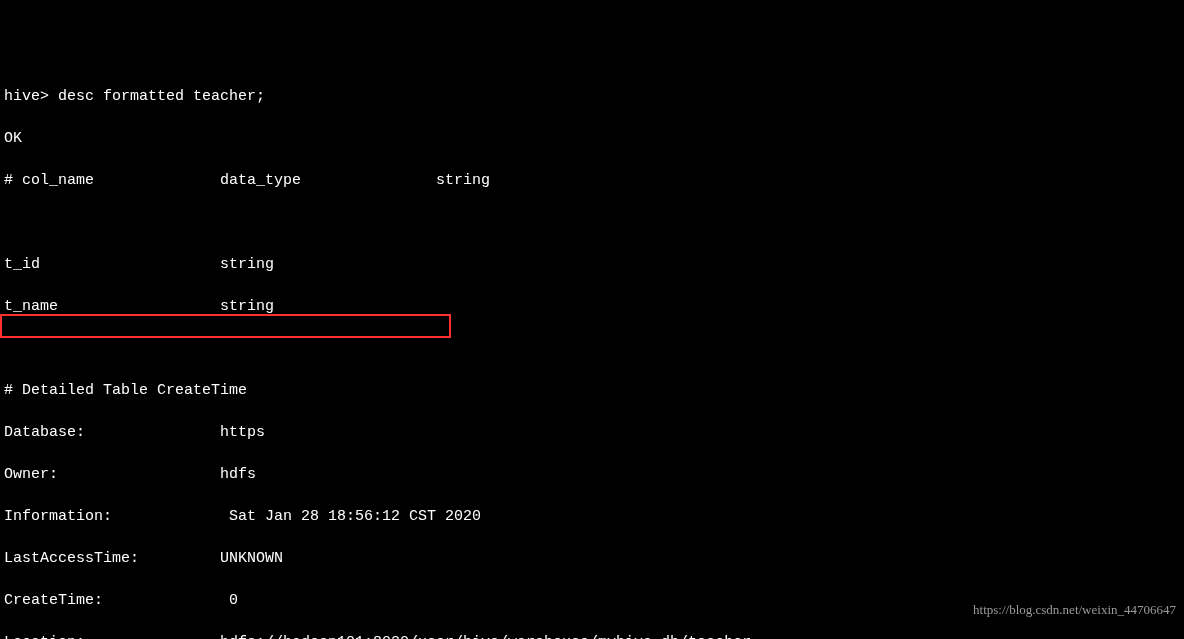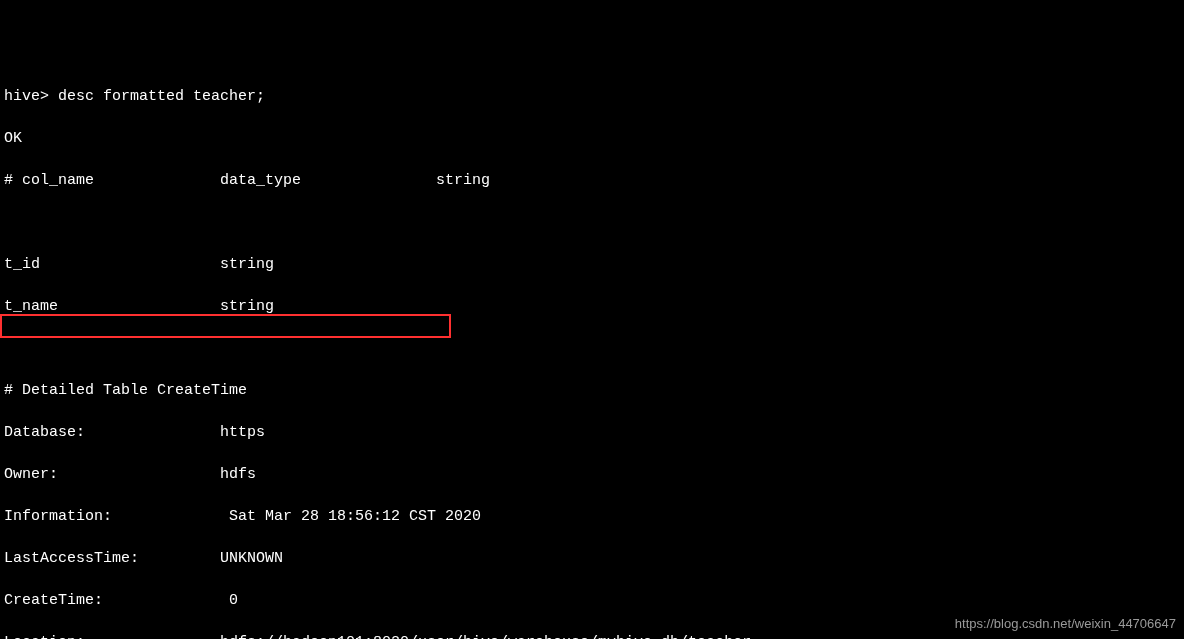--- a/index.html
+++ b/index.html
@@ -22,43 +22,43 @@
     border: 2px solid #ff3030;
     left: 0px;
     top: 314px;
     width: 451px;
     height: 24px;
     pointer-events: none;
   }
   .watermark {
     position: absolute;
     right: 8px;
-    bottom: 6px;
+    bottom: 20px;
     color: #9a9a9a;
     font-size: 13px;
-    font-family: Liberation Sans, sans-serif;
+    font-family: Liberation Serif, serif;
     white-space: nowrap;
   }
 </style>
 </head>
 <body>
 
 
 
 <div class="line">hive&gt; desc formatted teacher;</div>
 <div class="line">OK</div>
 <div class="line"><span># col_name</span>              <span>data_type</span>               <span>string</span></div>
 <div class="line"> </div>
 <div class="line"><span>t_id</span>                    <span>string</span></div>
 <div class="line"><span>t_name</span>                  <span>string</span></div>
 <div class="line"> </div>
 <div class="line"># Detailed Table CreateTime</div>
 <div class="line"><span>Database:</span>               <span>https</span></div>
 <div class="line"><span>Owner:</span>                  <span>hdfs</span></div>
-<div class="line"><span>Information:</span>             <span>Sat Mar 28 18:56:12 CST 2020</span></div>
+<div class="line"><span>Information:</span>             <span>Sat Jan 28 18:56:12 CST 2020</span></div>
 <div class="line"><span>LastAccessTime:</span>         <span>UNKNOWN</span></div>
 <div class="line"><span>CreateTime:</span>              <span>0</span></div>
 <div class="line"><span>Location:</span>               <span>hdfs://hadoop101:8020/user/hive/warehouse/myhive.db/teacher</span></div>
 
 
 
 
 
 
 

